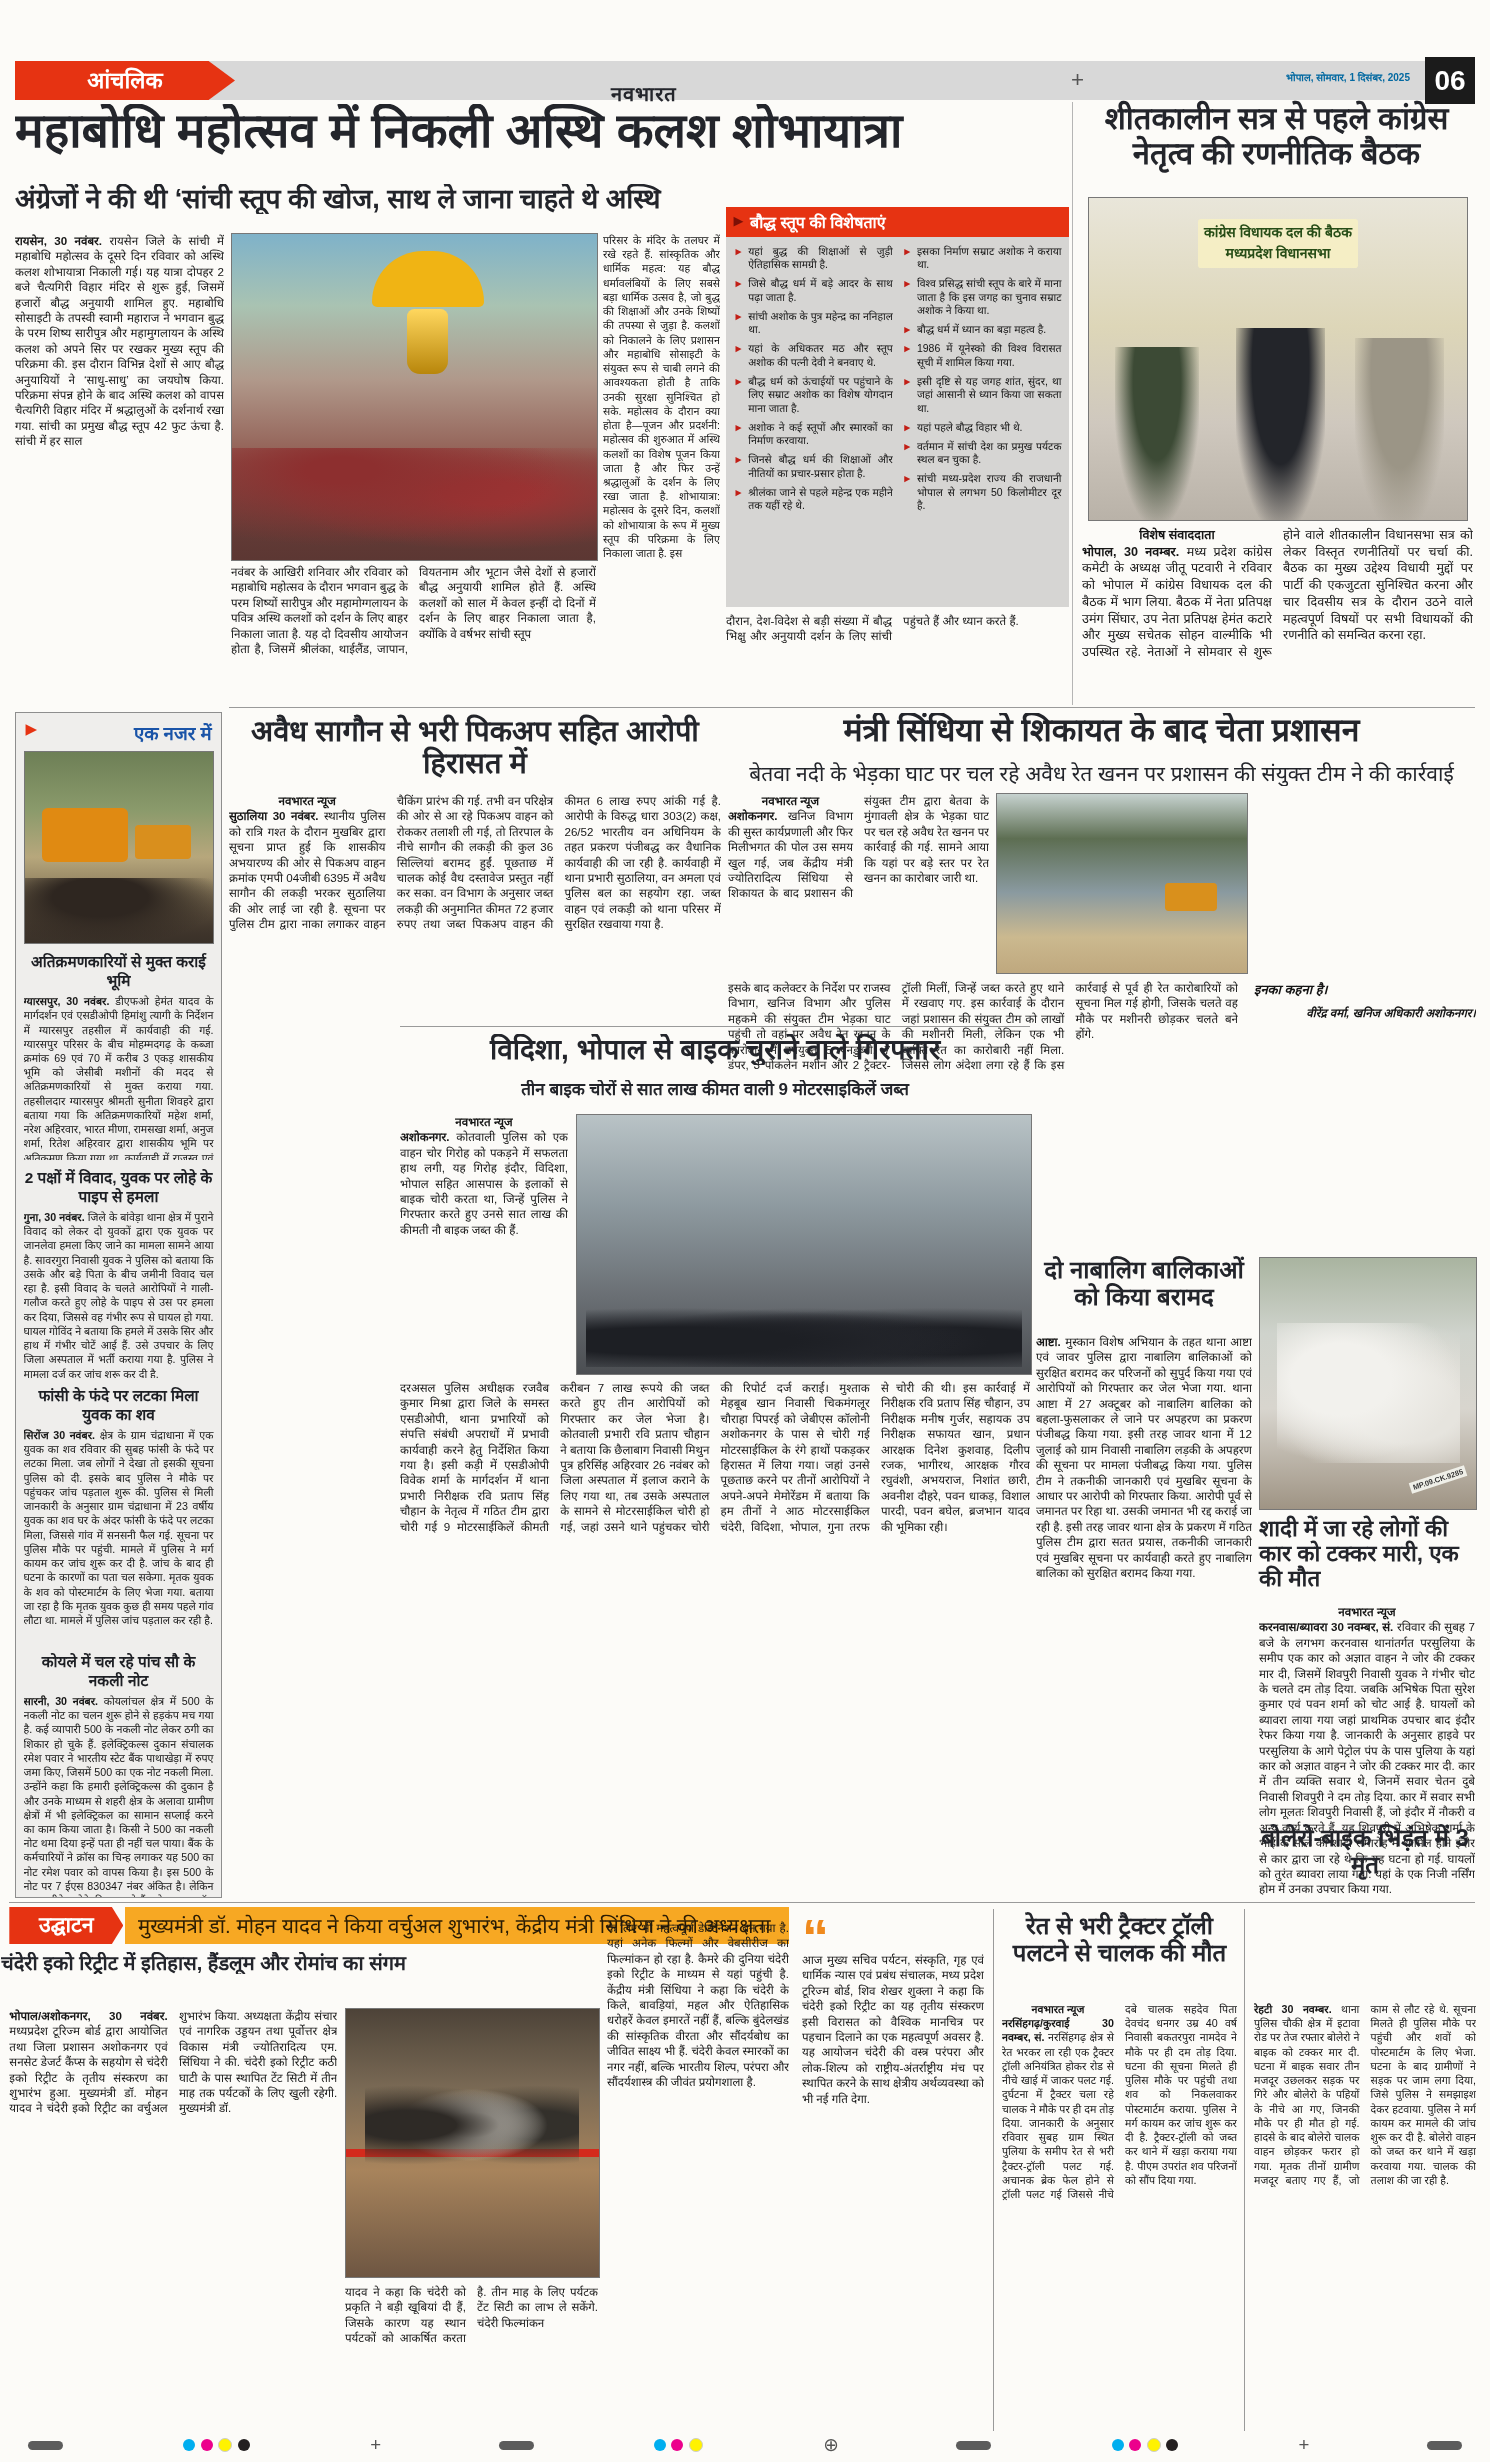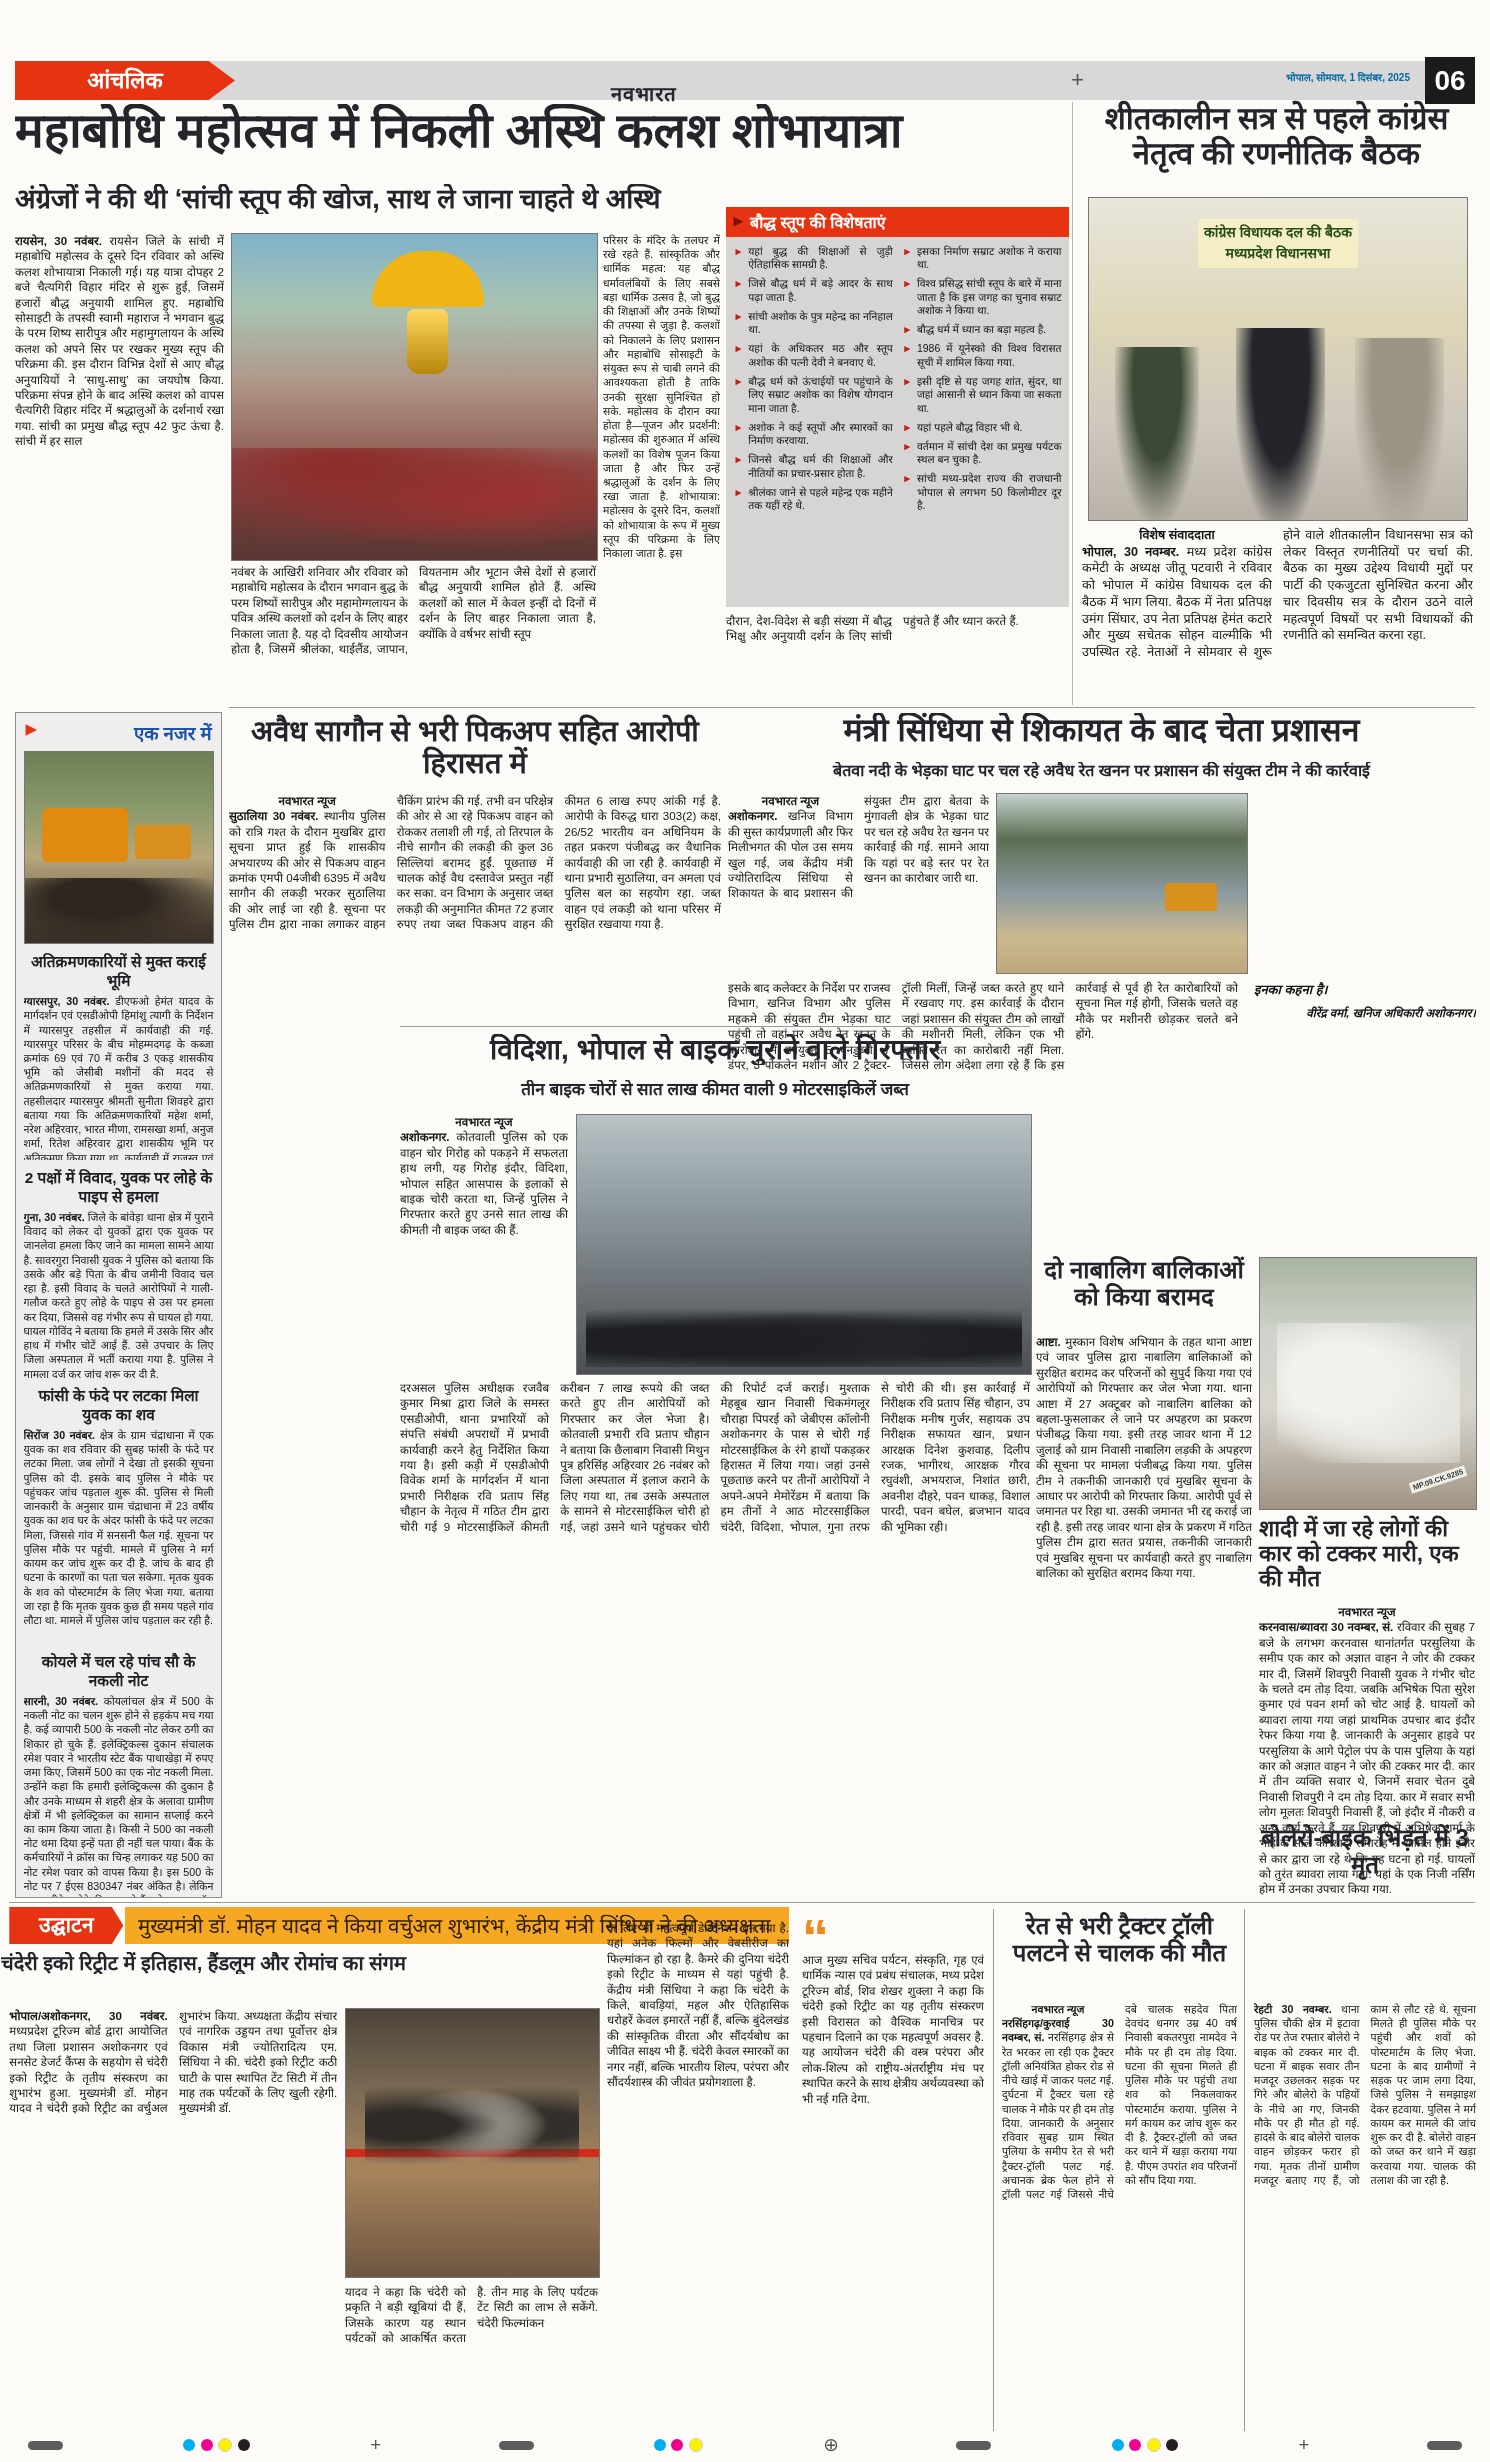--- a/index.html
+++ b/index.html
@@ -237,21 +237,21 @@
   </div>
 
   <div class="abs hl center" style="left:229px;top:715px;width:492px;font-size:29px;">अवैध सागौन से भरी पिकअप सहित आरोपी हिरासत में</div>
   <div class="abs txt cols3" style="left:229px;top:793px;width:492px;height:229px;">
     <span class="byline">नवभारत न्यूज</span>
     <span class="dateline">सुठालिया 30 नवंबर.</span>
     <span>स्थानीय पुलिस को रात्रि गश्त के दौरान मुखबिर द्वारा सूचना प्राप्त हुई कि शासकीय अभयारण्य की ओर से पिकअप वाहन क्रमांक एमपी 04जीबी 6395 में अवैध सागौन की लकड़ी भरकर सुठालिया की ओर लाई जा रही है. सूचना पर पुलिस टीम द्वारा नाका लगाकर वाहन चैकिंग प्रारंभ की गई. तभी वन परिक्षेत्र की ओर से आ रहे पिकअप वाहन को रोककर तलाशी ली गई, तो तिरपाल के नीचे सागौन की लकड़ी की कुल 36 सिल्लियां बरामद हुईं. पूछताछ में चालक कोई वैध दस्तावेज प्रस्तुत नहीं कर सका. वन विभाग के अनुसार जब्त लकड़ी की अनुमानित कीमत 72 हजार रुपए तथा जब्त पिकअप वाहन की कीमत 6 लाख रुपए आंकी गई है. आरोपी के विरुद्ध धारा 303(2) कक्ष, 26/52 भारतीय वन अधिनियम के तहत प्रकरण पंजीबद्ध कर वैधानिक कार्यवाही की जा रही है. कार्यवाही में थाना प्रभारी सुठालिया, वन अमला एवं पुलिस बल का सहयोग रहा. जब्त वाहन एवं लकड़ी को थाना परिसर में सुरक्षित रखवाया गया है.</span>
   </div>
 
   <div class="abs hl center nowrap" style="left:728px;top:713px;width:747px;font-size:32px;">मंत्री सिंधिया से शिकायत के बाद चेता प्रशासन</div>
-  <div class="abs hl center nowrap" style="left:728px;top:762px;width:747px;font-size:16px;font-weight:700;">बेतवा नदी के भेड़का घाट पर चल रहे अवैध रेत खनन पर प्रशासन की संयुक्त टीम ने की कार्रवाई</div>
+  <div class="abs hl center nowrap" style="left:728px;top:762px;width:747px;font-size:21px;font-weight:400;">बेतवा नदी के भेड़का घाट पर चल रहे अवैध रेत खनन पर प्रशासन की संयुक्त टीम ने की कार्रवाई</div>
 
   <div class="abs txt cols2" style="left:728px;top:793px;width:261px;height:179px;">
     <span class="byline">नवभारत न्यूज</span>
     <span class="dateline">अशोकनगर.</span>
     <span>खनिज विभाग की सुस्त कार्यप्रणाली और फिर मिलीभगत की पोल उस समय खुल गई, जब केंद्रीय मंत्री ज्योतिरादित्य सिंधिया से शिकायत के बाद प्रशासन की संयुक्त टीम द्वारा बेतवा के मुंगावली क्षेत्र के भेड़का घाट पर चल रहे अवैध रेत खनन पर कार्रवाई की गई. सामने आया कि यहां पर बड़े स्तर पर रेत खनन का कारोबार जारी था.</span>
   </div>
   <div class="photo" style="left:996px;top:793px;width:250px;height:179px;background:linear-gradient(180deg,#c6d2cf 0%,#5d6e52 25%,#8a9aa0 55%,#cbb98f 80%,#bfa87e 100%);">
     <div class="abs" style="left:168px;top:89px;width:52px;height:28px;background:#d9901c;border-radius:3.7px;"></div>
   </div>
 

